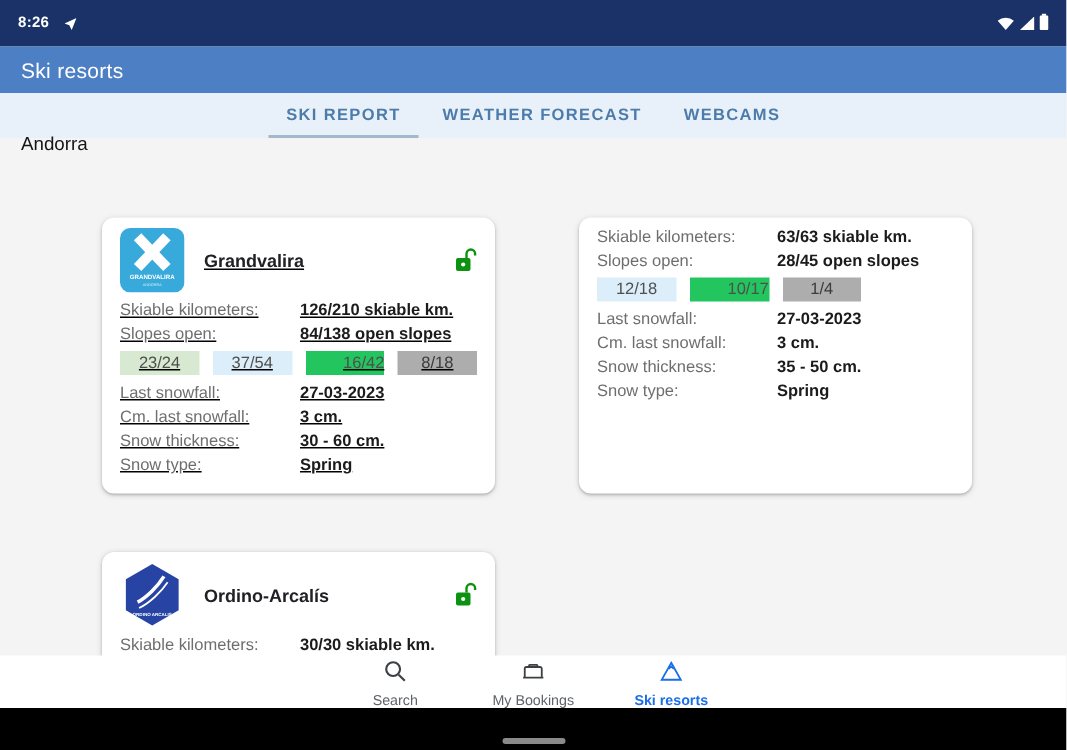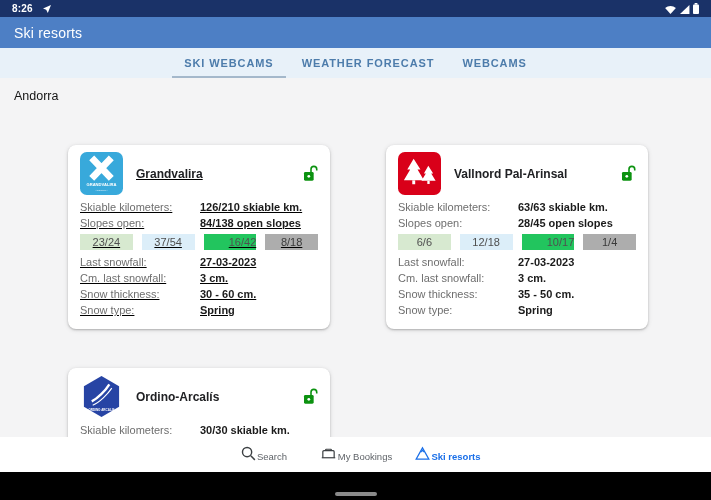--- a/index.html
+++ b/index.html
@@ -4,21 +4,21 @@
 <style>
   html,body{margin:0;padding:0;}
   body{
     width:711px;height:500px;overflow:hidden;position:relative;
     background:#f4f4f5;
     font-family:"Liberation Sans","DejaVu Sans",sans-serif;
     -webkit-font-smoothing:antialiased;
   }
   
   .status-bar{
-    height:17px;background:#1a3268;color:#fff;
+    height:31px;background:#1a3268;color:#fff;
     display:flex;align-items:center;padding:0 12px;box-sizing:border-box;
   }
   .status-time{font-size:10px;font-weight:700;letter-spacing:.2px;}
   .sb-notif{margin-left:10px;display:flex;align-items:center;}
   .sb-right{margin-left:auto;display:flex;align-items:center;gap:3px;}
   
   .app-bar{
     height:31px;background:#4d7fc5;color:#fff;
     display:flex;align-items:center;padding:0 14px;box-sizing:border-box;
     font-size:14px;font-weight:400;letter-spacing:.2px;
@@ -61,21 +61,21 @@
   .bar.green{background:#d7e9d0;}
   .bar.blue{background:#dceef9;}
   .bar.red{background:#22c55e;text-align:right;}
   .bar.black{background:#adadad;color:#3a3a3a;}
   
   .bottom-nav{
     position:absolute;left:0;top:437px;width:711px;height:35px;background:#fff;
     display:flex;justify-content:center;z-index:5;
   }
   .nav-item{
-    width:92px;display:flex;flex-direction:row;align-items:center;justify-content:center;
+    width:92px;display:flex;flex-direction:column;align-items:center;justify-content:center;
     padding-top:2px;cursor:pointer;
   }
   .nav-label{font-size:9.5px;color:#5f6368;margin-top:1px;}
   .nav-item.selected .nav-label{color:#1a6fe8;font-weight:700;}
   
   .gesture-bar{
     position:absolute;left:0;top:472px;width:711px;height:28px;background:#000;z-index:6;
   }
   .gesture-pill{
     position:absolute;left:50%;transform:translateX(-50%);bottom:4px;
@@ -110,21 +110,21 @@
         </svg>
     </span>
   </span>
 </div>
 
 <div class="app-bar">
   <span>Ski resorts</span>
 </div>
 
 <div class="tab-bar">
-  <div class="tab selected">SKI WEBCAMS</div>
+  <div class="tab selected">SKI REPORT</div>
   <div class="tab">WEATHER FORECAST</div>
   <div class="tab">WEBCAMS</div>
 </div>
 
 <div class="section-title">Andorra</div>
 
 <div class="card c0">
   <div class="card-header">
     <svg class="logo" viewBox="0 0 44 44">
       <rect width="44" height="44" rx="7" fill="#38a9db"></rect>
@@ -165,45 +165,29 @@
     <span class="stat-label">Snow thickness:</span>
     <span class="stat-value">30 - 60 cm.</span>
   </div>
   <div class="stat-row">
     <span class="stat-label">Snow type:</span>
     <span class="stat-value">Spring</span>
   </div>
 </div>
 
 <div class="card c1">
-  <div class="card-header">
-    <svg class="logo" viewBox="0 0 44 44">
-      <rect width="44" height="44" rx="7" fill="#d90019"></rect>
-      <path d="M16 7 L23 18 H20 L26.5 29 H6 L12.5 18 H9.5 Z" fill="#fff"></path>
-      <rect x="14.6" y="29" width="3" height="4" fill="#fff"></rect>
-      <path d="M31 14 L36 22 H34 L38.5 29.5 H24 L28.5 22 H26.5 Z" fill="#fff"></path>
-      <rect x="30" y="29.5" width="2.4" height="3.2" fill="#fff"></rect>
-    </svg>
-    <div class="resort-name">Vallnord Pal-Arinsal</div>
-    <svg class="lock" width="16" height="18" viewBox="0 0 24 26">
-      <path fill="none" stroke="#0c9210" stroke-width="2.4" d="M13.5 10 V5.8 a4.3 4.3 0 0 1 8.6 0 V7.6"></path>
-      <rect x="3" y="10" width="14.5" height="13" rx="2" fill="#0c9210"></rect>
-      <circle cx="10.2" cy="16.5" r="2.1" fill="#fff"></circle>
-    </svg>
-  </div>
   <div class="stat-row">
     <span class="stat-label">Skiable kilometers:</span>
     <span class="stat-value">63/63 skiable km.</span>
   </div>
   <div class="stat-row">
     <span class="stat-label">Slopes open:</span>
     <span class="stat-value">28/45 open slopes</span>
   </div>
   <div class="bars">
-    <div class="bar green">6/6</div>
     <div class="bar blue">12/18</div>
     <div class="bar red">10/17</div>
     <div class="bar black">1/4</div>
   </div>
   <div class="stat-row">
     <span class="stat-label">Last snowfall:</span>
     <span class="stat-value">27-03-2023</span>
   </div>
   <div class="stat-row">
     <span class="stat-label">Cm. last snowfall:</span>

